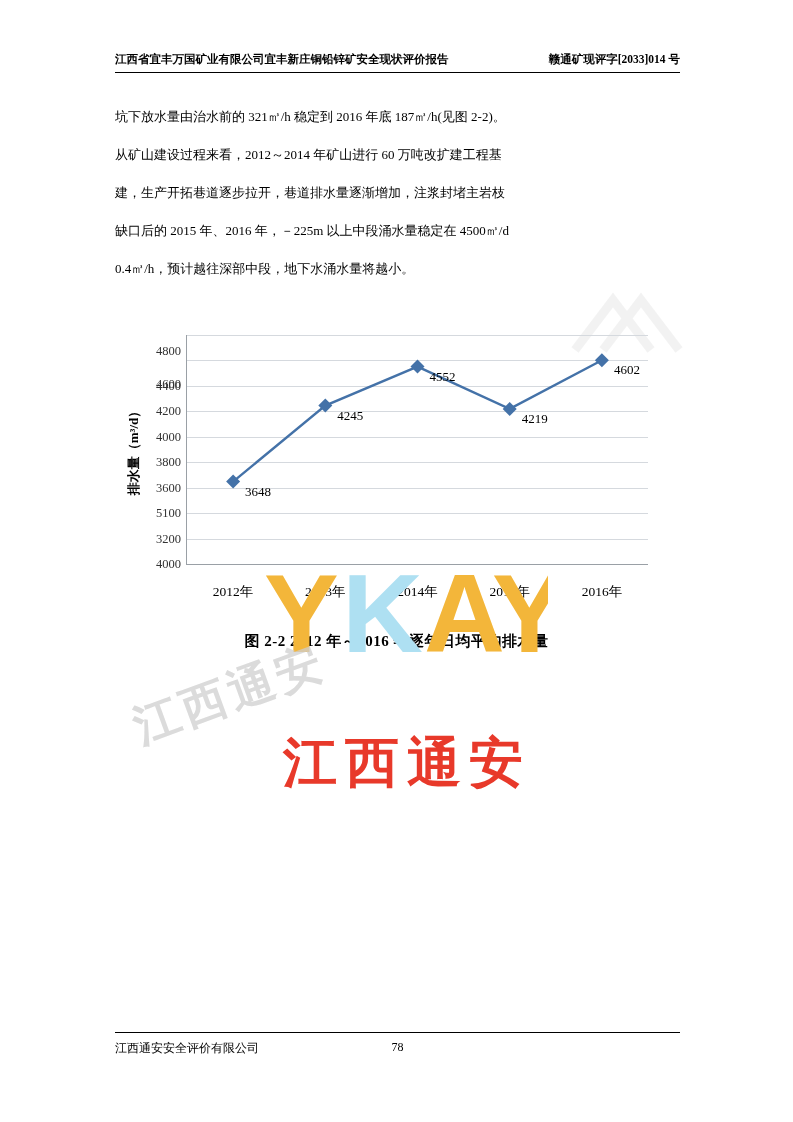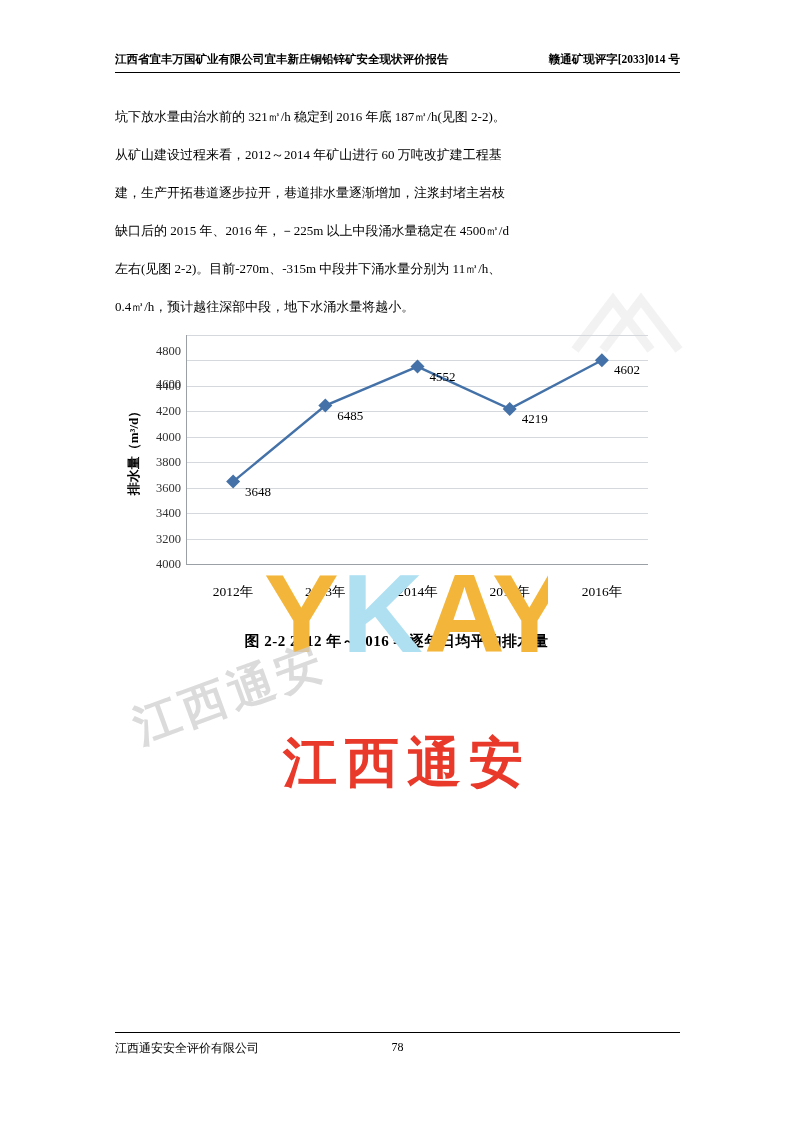--- a/index.html
+++ b/index.html
@@ -241,21 +241,20 @@
     <div class="header-left">江西省宜丰万国矿业有限公司宜丰新庄铜铅锌矿安全现状评价报告</div>
     <div class="header-right">赣通矿现评字[2033]014 号</div>
   </div>
   <div class="header-rule"></div>
 
   <div class="body-text">
     <p>坑下放水量由治水前的 321㎥/h 稳定到 2016 年底 187㎥/h(见图 2-2)。</p>
     <p>从矿山建设过程来看，2012～2014 年矿山进行 60 万吨改扩建工程基</p>
     <p>建，生产开拓巷道逐步拉开，巷道排水量逐渐增加，注浆封堵主岩枝</p>
     <p>缺口后的 2015 年、2016 年，－225m 以上中段涌水量稳定在 4500㎥/d</p>
-    <p>左右(见图 2-2)。目前-270m、-315m 中段井下涌水量分别为 11㎥/h、</p>
     <p>0.4㎥/h，预计越往深部中段，地下水涌水量将越小。</p>
   </div>
 
   <div class="wm wm-chevrons">
     <svg width="130" height="70" viewBox="0 0 130 70">
       <g fill="none" stroke="#e7e7e7" stroke-width="9">
         <polyline points="10,62 48,12 86,62"></polyline>
         <polyline points="38,62 76,12 114,62"></polyline>
       </g>
     </svg>
@@ -265,21 +264,21 @@
     <div class="chart-frame">
       <div class="ytitle-holder">
         <div class="ytitle">排水量（m³/d）</div>
       </div>
       <div class="plot" id="plot">
           <div class="gridline" style="top: 229px; border-top: 1px solid rgb(154, 160, 166);"></div>
           <div class="ytick" style="top: 229px;">4000</div>
           <div class="gridline" style="top: 203.556px;"></div>
           <div class="ytick" style="top: 203.556px;">3200</div>
           <div class="gridline" style="top: 178.111px;"></div>
-          <div class="ytick" style="top: 178.111px;">3400</div>
+          <div class="ytick" style="top: 178.111px;">5100</div>
           <div class="gridline" style="top: 152.667px;"></div>
           <div class="ytick" style="top: 152.667px;">3600</div>
           <div class="gridline" style="top: 127.222px;"></div>
           <div class="ytick" style="top: 127.222px;">3800</div>
           <div class="gridline" style="top: 101.778px;"></div>
           <div class="ytick" style="top: 101.778px;">4000</div>
           <div class="gridline" style="top: 76.3333px;"></div>
           <div class="ytick" style="top: 76.3333px;">4200</div>
           <div class="gridline" style="top: 50.8889px;"></div>
           <div class="ytick" style="top: 50.8889px;">4400</div>
@@ -294,21 +293,21 @@
           <div class="xtick" style="left: 414.9px;">2016年</div>
           <svg class="series" width="461" height="229">
             <polyline points="46.1,146.56 138.3,70.60833333333335 230.5,31.551111111111112 322.7,73.91611111111112 414.90000000000003,25.189999999999998" fill="none" stroke="#4472a8" stroke-width="2.4"></polyline>
             <polygon points="46.1,139.56 53.1,146.56 46.1,153.56 39.1,146.56" fill="#4472a8"></polygon>
             <polygon points="138.3,63.60833333333335 145.3,70.60833333333335 138.3,77.60833333333335 131.3,70.60833333333335" fill="#4472a8"></polygon>
             <polygon points="230.5,24.551111111111112 237.5,31.551111111111112 230.5,38.55111111111111 223.5,31.551111111111112" fill="#4472a8"></polygon>
             <polygon points="322.7,66.91611111111112 329.7,73.91611111111112 322.7,80.91611111111112 315.7,73.91611111111112" fill="#4472a8"></polygon>
             <polygon points="414.90000000000003,18.189999999999998 421.90000000000003,25.189999999999998 414.90000000000003,32.19 407.90000000000003,25.189999999999998" fill="#4472a8"></polygon>
           </svg>
           <div class="pt-label" style="left: 58.1px; top: 148.56px;">3648</div>
-          <div class="pt-label" style="left: 150.3px; top: 72.6083px;">6485</div>
+          <div class="pt-label" style="left: 150.3px; top: 72.6083px;">4245</div>
           <div class="pt-label" style="left: 242.5px; top: 33.5511px;">4552</div>
           <div class="pt-label" style="left: 334.7px; top: 75.9161px;">4219</div>
           <div class="pt-label" style="left: 426.9px; top: 27.19px;">4602</div>
         </div>
     </div>
   </div>
 
   <div class="fig-caption">图 2-2   2012 年～2016 年逐年日均平均排水量</div>
 
   <div class="wm wm-yk">

